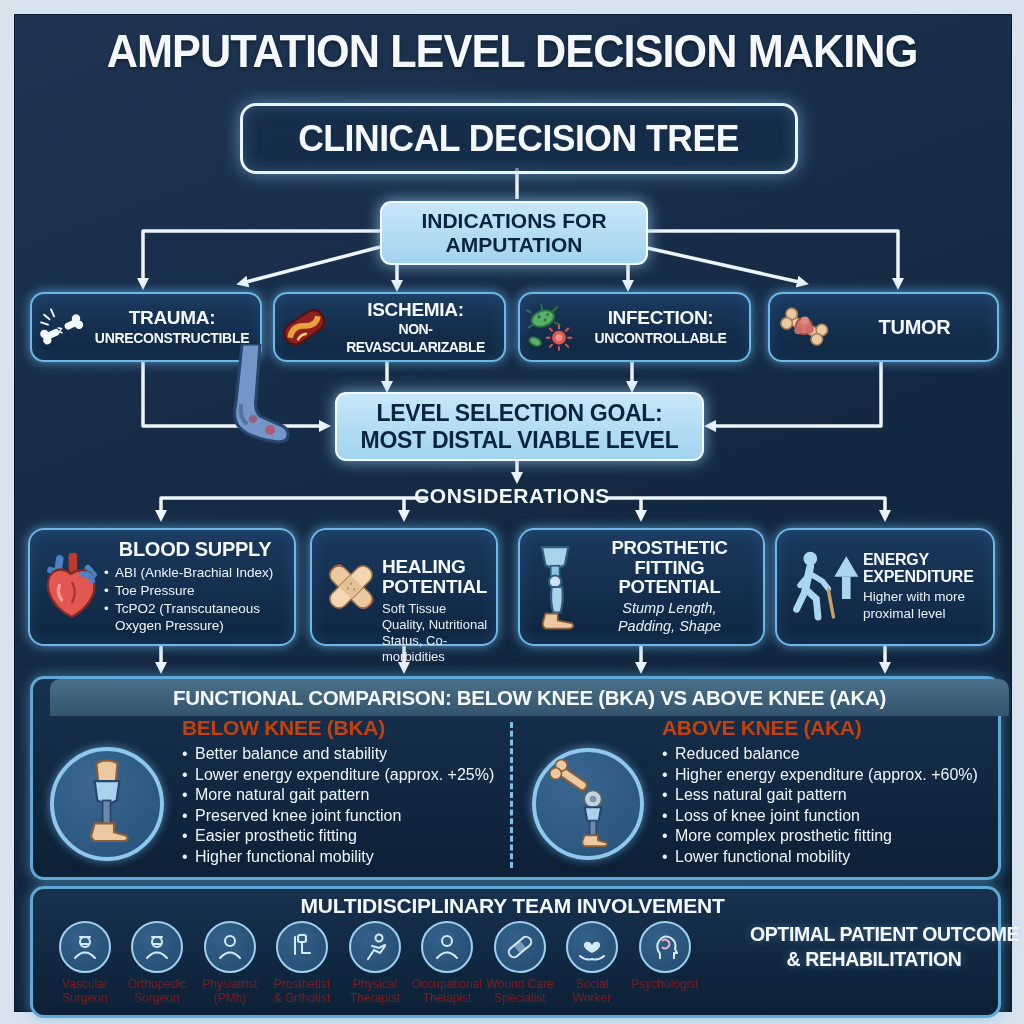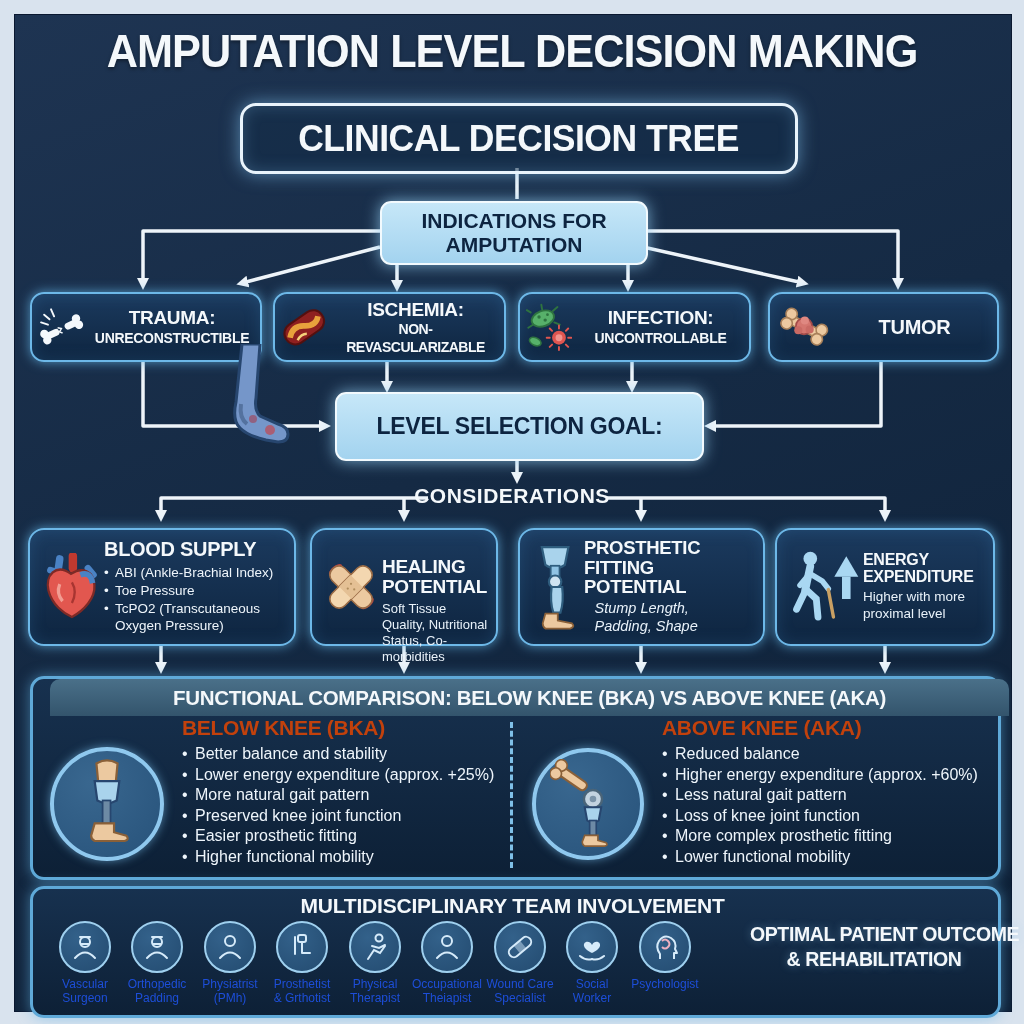--- a/index.html
+++ b/index.html
@@ -2,21 +2,21 @@
 <html><head>
 <meta charset="utf-8">
 <style>
   html,body{margin:0;padding:0;}
   body{width:1024px;height:1024px;background:#d9e3ee;font-family:"Liberation Sans",sans-serif;overflow:hidden;}
   #canvas{position:relative;width:1024px;height:1024px;}
   #panel-bg{position:absolute;left:14px;top:14px;width:996px;height:996px;
     background:linear-gradient(160deg,#1e3452 0%,#152a44 45%,#0d1f35 100%);
     border:1px solid #0a1830;z-index:0;}
   .abs{position:absolute;}
-  .ctr{text-align:left;}
+  .ctr{text-align:center;}
   #connectors{position:absolute;left:0;top:0;z-index:1;pointer-events:none;}
   #main-title{left:14px;top:24px;width:996px;text-align:center;font-size:46px;font-weight:bold;
     color:#f4f8fb;letter-spacing:-1px;transform:scaleX(.94);z-index:2;text-shadow:0 2px 4px rgba(0,0,0,.4);}
   #tree-box{left:240px;top:103px;width:552px;height:65px;border:3px solid #e9f4fc;border-radius:16px;
     background:rgba(19,43,71,.55);box-shadow:0 0 18px rgba(130,195,240,.6), inset 0 0 16px rgba(130,195,240,.25);
     display:flex;align-items:center;justify-content:center;z-index:2;}
   #tree-box span{font-size:37px;font-weight:bold;color:#f4f8fb;letter-spacing:-.5px;transform:scaleX(.96);white-space:nowrap;}
   .box-light{background:linear-gradient(180deg,#c6e7f8,#a3d3ef);border:2px solid #f2fafe;border-radius:11px;
     box-shadow:0 0 16px rgba(150,210,245,.75);display:flex;flex-direction:column;align-items:center;justify-content:center;
     color:#0d2440;font-weight:bold;text-align:center;z-index:2;}
@@ -40,21 +40,21 @@
   #comp-header span{font-size:20.5px;font-weight:bold;color:#f4f8fb;letter-spacing:-.3px;white-space:nowrap;}
   .comp-circle{border-radius:50%;background:radial-gradient(circle at 35% 30%,#39678f,#27527a);
     border:4px solid #8fc8ee;box-shadow:0 0 10px rgba(120,190,235,.6);display:flex;align-items:center;justify-content:center;z-index:2;}
   .comp-title{font-size:21px;font-weight:bold;color:#c2410c;letter-spacing:-.3px;z-index:2;white-space:nowrap;}
   .comp-list{z-index:2;}
   .comp-list .bullet{font-size:16px;line-height:20.5px;padding-left:13px;}
   #comp-divider{left:510px;top:722px;height:146px;width:0;border-left:3px dashed #7fc0e8;z-index:2;}
   #team-title{left:33px;top:894px;width:959px;text-align:center;font-size:21px;font-weight:bold;color:#f4f8fb;z-index:2;letter-spacing:-.2px;}
   .team-circle{width:52px;height:52px;border-radius:50%;background:radial-gradient(circle at 35% 30%,#33618a,#234b70);
     border:2.5px solid #9fd0ef;box-sizing:border-box;display:flex;align-items:center;justify-content:center;z-index:3;}
-  .team-label{width:90px;text-align:center;font-size:12px;line-height:14px;color:#1d4ed8;z-index:2;}
+  .team-label{width:90px;text-align:center;font-size:12px;line-height:14px;color:#7f1d1d;z-index:2;}
   #outcome{left:750px;top:922px;width:248px;text-align:center;font-size:19.5px;line-height:25px;font-weight:bold;
     color:#f4f8fb;z-index:2;letter-spacing:-.4px;white-space:nowrap;text-shadow:0 0 8px rgba(140,200,240,.4);}
 </style>
 </head>
 <body>
 
 <div id="canvas">
   <div id="panel-bg"></div>
 
   <svg width="0" height="0" style="position:absolute" aria-hidden="true">
@@ -304,20 +304,21 @@
   </div>
 
   <div class="abs" style="left:208px;top:344px;z-index:3;">
     <svg width="84" height="116">
         <use href="#sym-foot"></use>
       </svg>
   </div>
 
   <div class="abs box-light" style="left:335px;top:392px;width:365px;height:65px;">
     <div style="font-size:23px;line-height:27px;letter-spacing:-.3px;">LEVEL SELECTION GOAL:</div>
+    <div style="font-size:23px;line-height:27px;letter-spacing:-.3px;">MOST DISTAL VIABLE LEVEL</div>
   </div>
 
   <div class="abs" id="considerations-label">CONSIDERATIONS</div>
 
   <div class="abs box-dark cons-box" style="left:28px;top:528px;width:268px;height:118px;">
     <span class="icon-sm" style="width:66px;">
         <svg width="60" height="68">
           <use href="#sym-heart"></use>
         </svg>
       </span>
@@ -444,21 +445,21 @@
         <use href="#sym-brain-head"></use>
       </svg>
     </div>
 
   <div class="abs team-label" style="left:40px;top:977px;">
     <div>Vascular</div>
       <div>Surgeon</div>
     </div>
   <div class="abs team-label" style="left:112px;top:977px;">
     <div>Orthopedic</div>
-      <div>Padding</div>
+      <div>Sorgeon</div>
     </div>
   <div class="abs team-label" style="left:185px;top:977px;">
     <div>Physiatrist</div>
       <div>(PMh)</div>
     </div>
   <div class="abs team-label" style="left:257px;top:977px;">
     <div>Prosthetist</div>
       <div>&amp; Grthotist</div>
     </div>
   <div class="abs team-label" style="left:330px;top:977px;">

